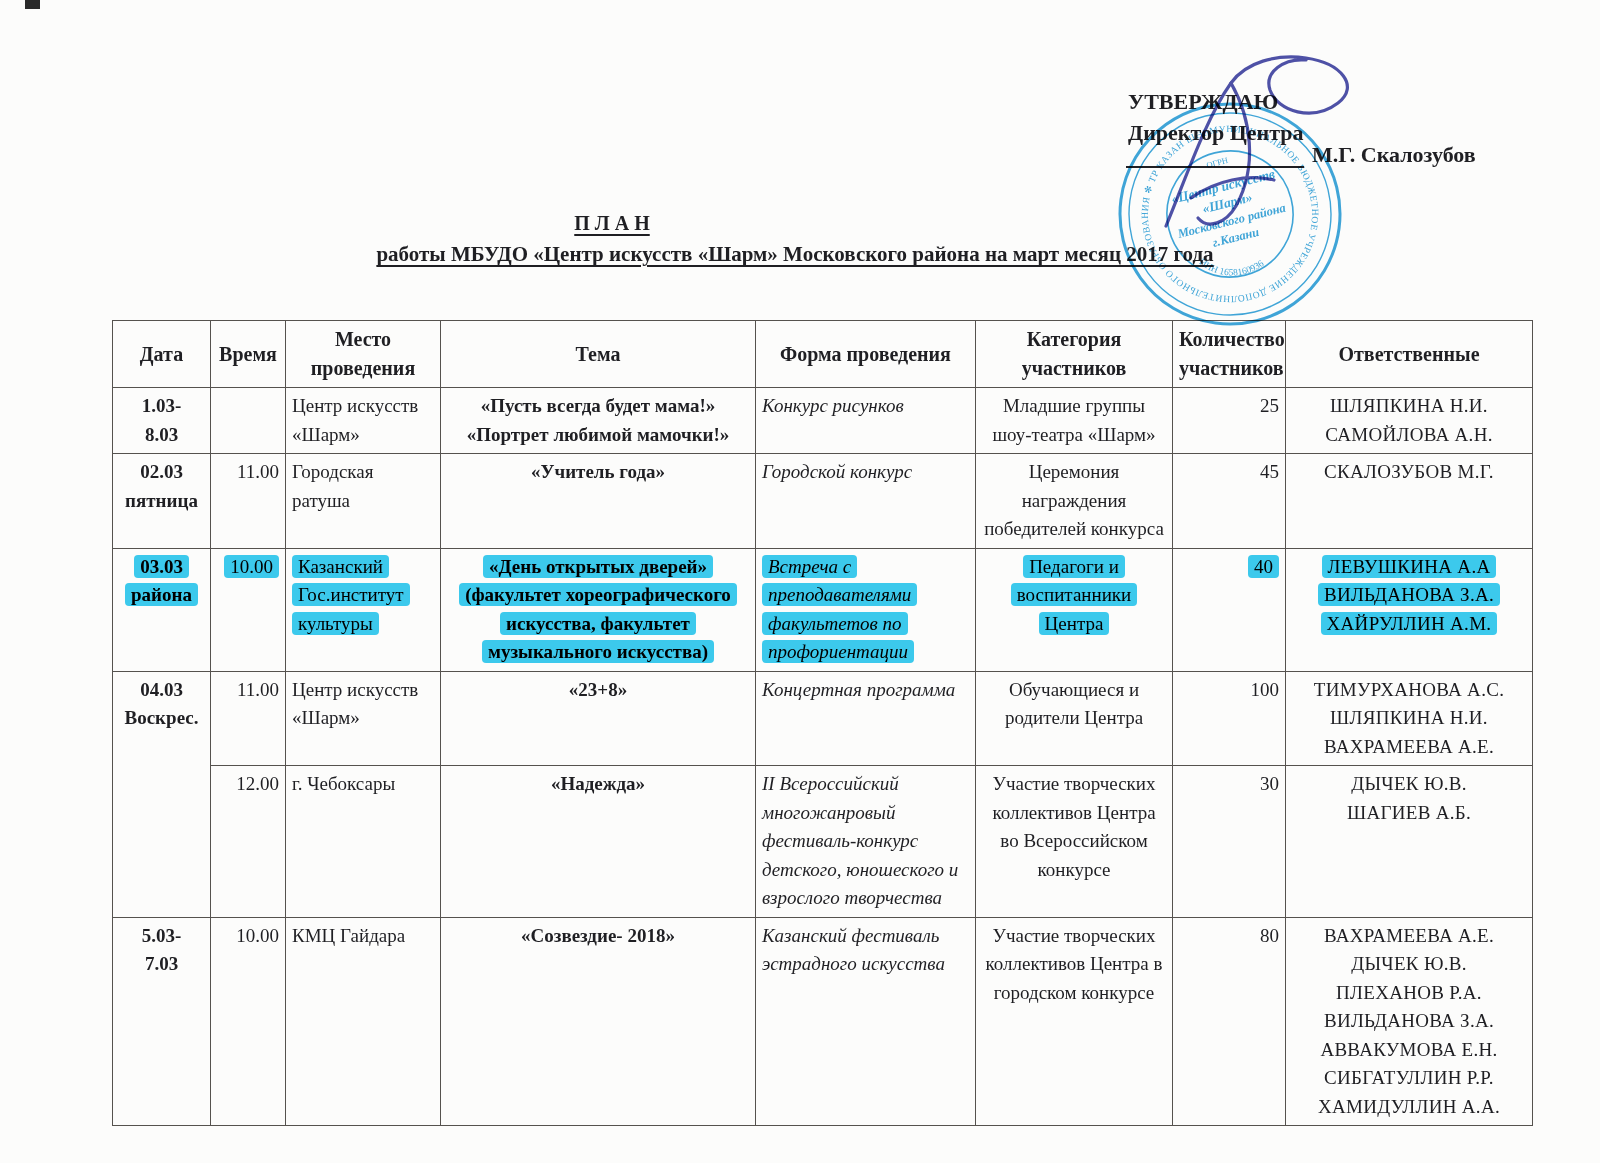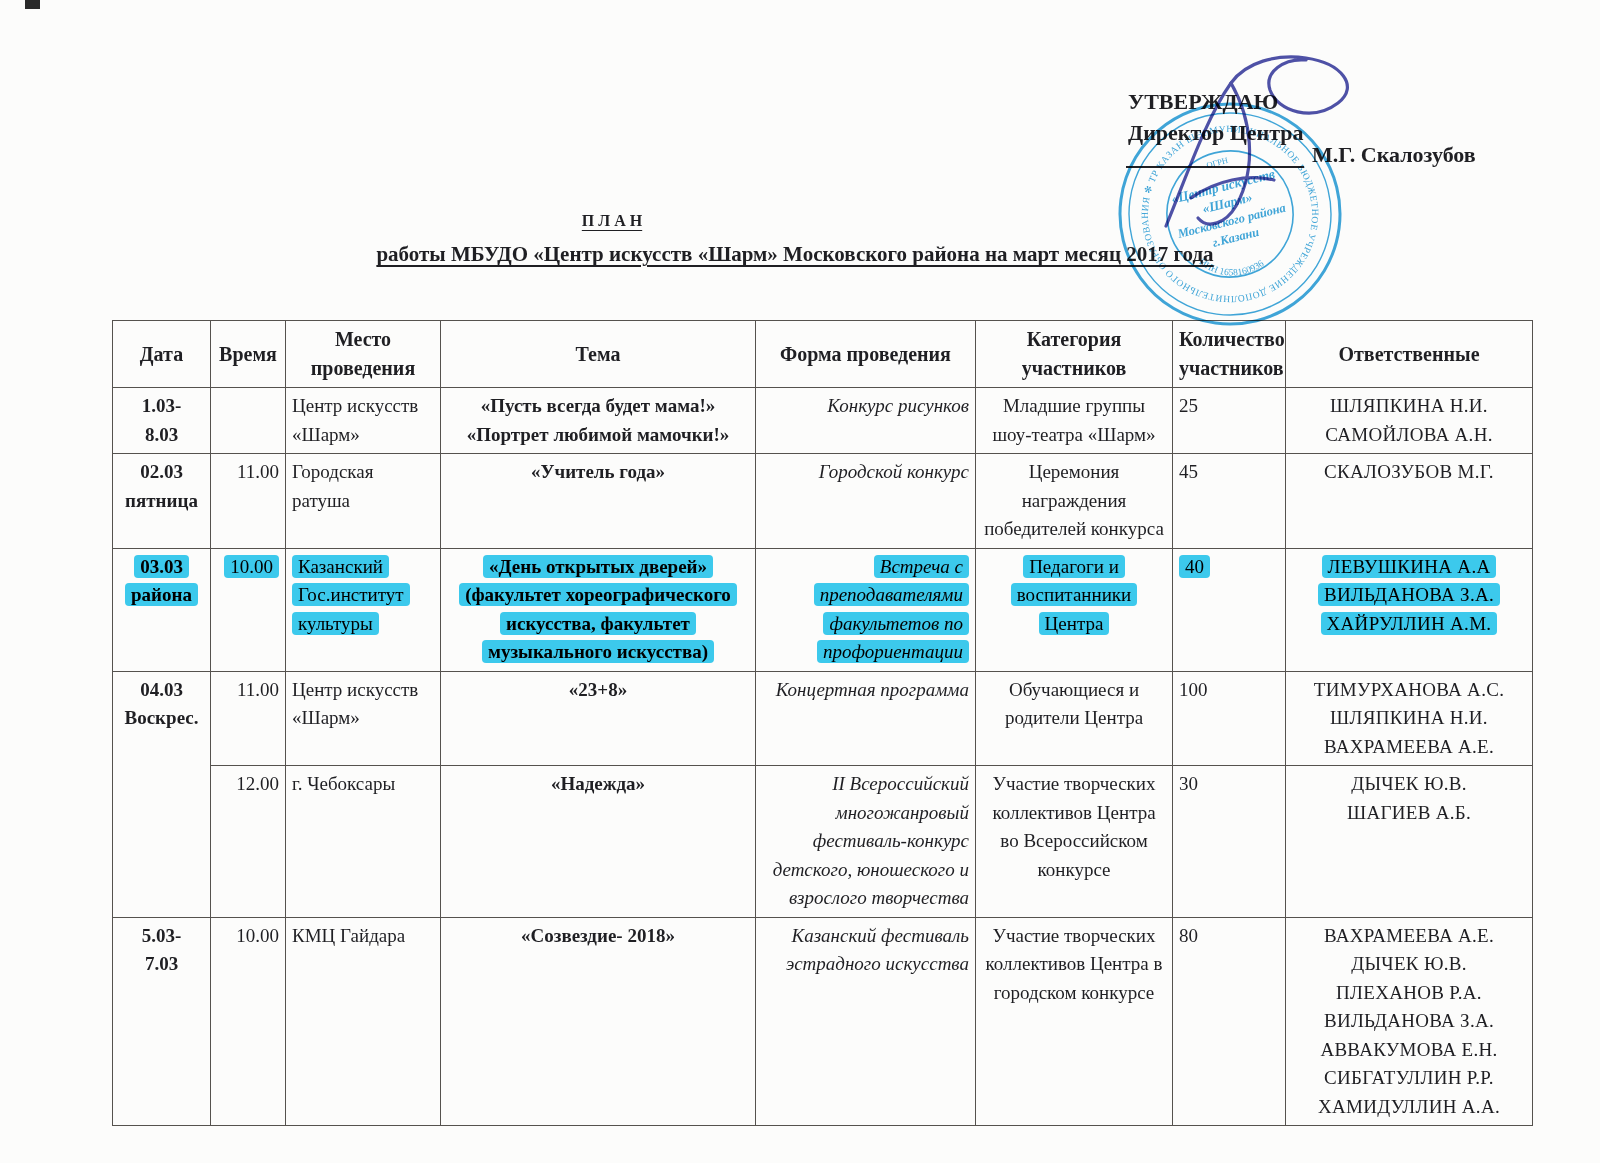--- a/index.html
+++ b/index.html
@@ -10,38 +10,38 @@
   .corner-mark { position:absolute; left:25px; top:0; width:15px; height:9px; background:#2a2a2a; }
 
   
   .approval { position:absolute; left:1128px; top:86px; font-size:22px; font-weight:bold; line-height:31px; }
   .sig-row { position:absolute; left:1126px; top:142px; font-size:22px; font-weight:bold; white-space:nowrap; }
   .sig-line { display:inline-block; width:178px; border-bottom:2px solid #1f1f23; height:22px; vertical-align:bottom; }
   .sig-name { margin-left:8px; }
 
   
   .title1 { position:absolute; left:312px; top:212px; width:600px; text-align:center;
-            font-size:16px; font-weight:bold; }
+            font-size:20px; font-weight:bold; }
   .title1 span, .title2 span { text-decoration:underline; text-underline-offset:4px; }
   .title2 { position:absolute; left:195px; top:242px; width:1200px; text-align:center;
             font-size:21px; font-weight:bold; }
 
   
   table.plan { position:absolute; left:112px; top:320px; border-collapse:collapse; table-layout:fixed;
                width:1420px; }
   .plan th, .plan td { border:1px solid #55524e; padding:4px 6px; vertical-align:top;
                font-size:19px; line-height:1.5; overflow:hidden; }
   .plan th { font-size:20px; font-weight:bold; text-align:center; vertical-align:middle; line-height:1.45; }
   .c-date  { font-weight:bold; text-align:center; font-size:20px; }
   .c-time  { text-align:right; }
   .c-place { text-align:left; }
   .c-theme { font-weight:bold; text-align:center; }
-  .c-form  { font-style:italic; text-align:right; }
+  .c-form  { font-style:italic; text-align:left; }
   .c-cat   { text-align:center; }
-  .c-count { text-align:left; }
+  .c-count { text-align:right; }
   .c-resp  { text-align:center; line-height:1.38; letter-spacing:.3px; }
 
   
   .hl { background:#3cc9ec; color:#000000; padding:1px 6px; border-radius:4px;
         -webkit-box-decoration-break:clone; box-decoration-break:clone; }
 
   
   .stamp { position:absolute; left:1112px; top:96px; width:236px; height:236px;
            mix-blend-mode:multiply; opacity:.92; }
   .signature { position:absolute; left:1136px; top:48px; width:250px; height:200px;

